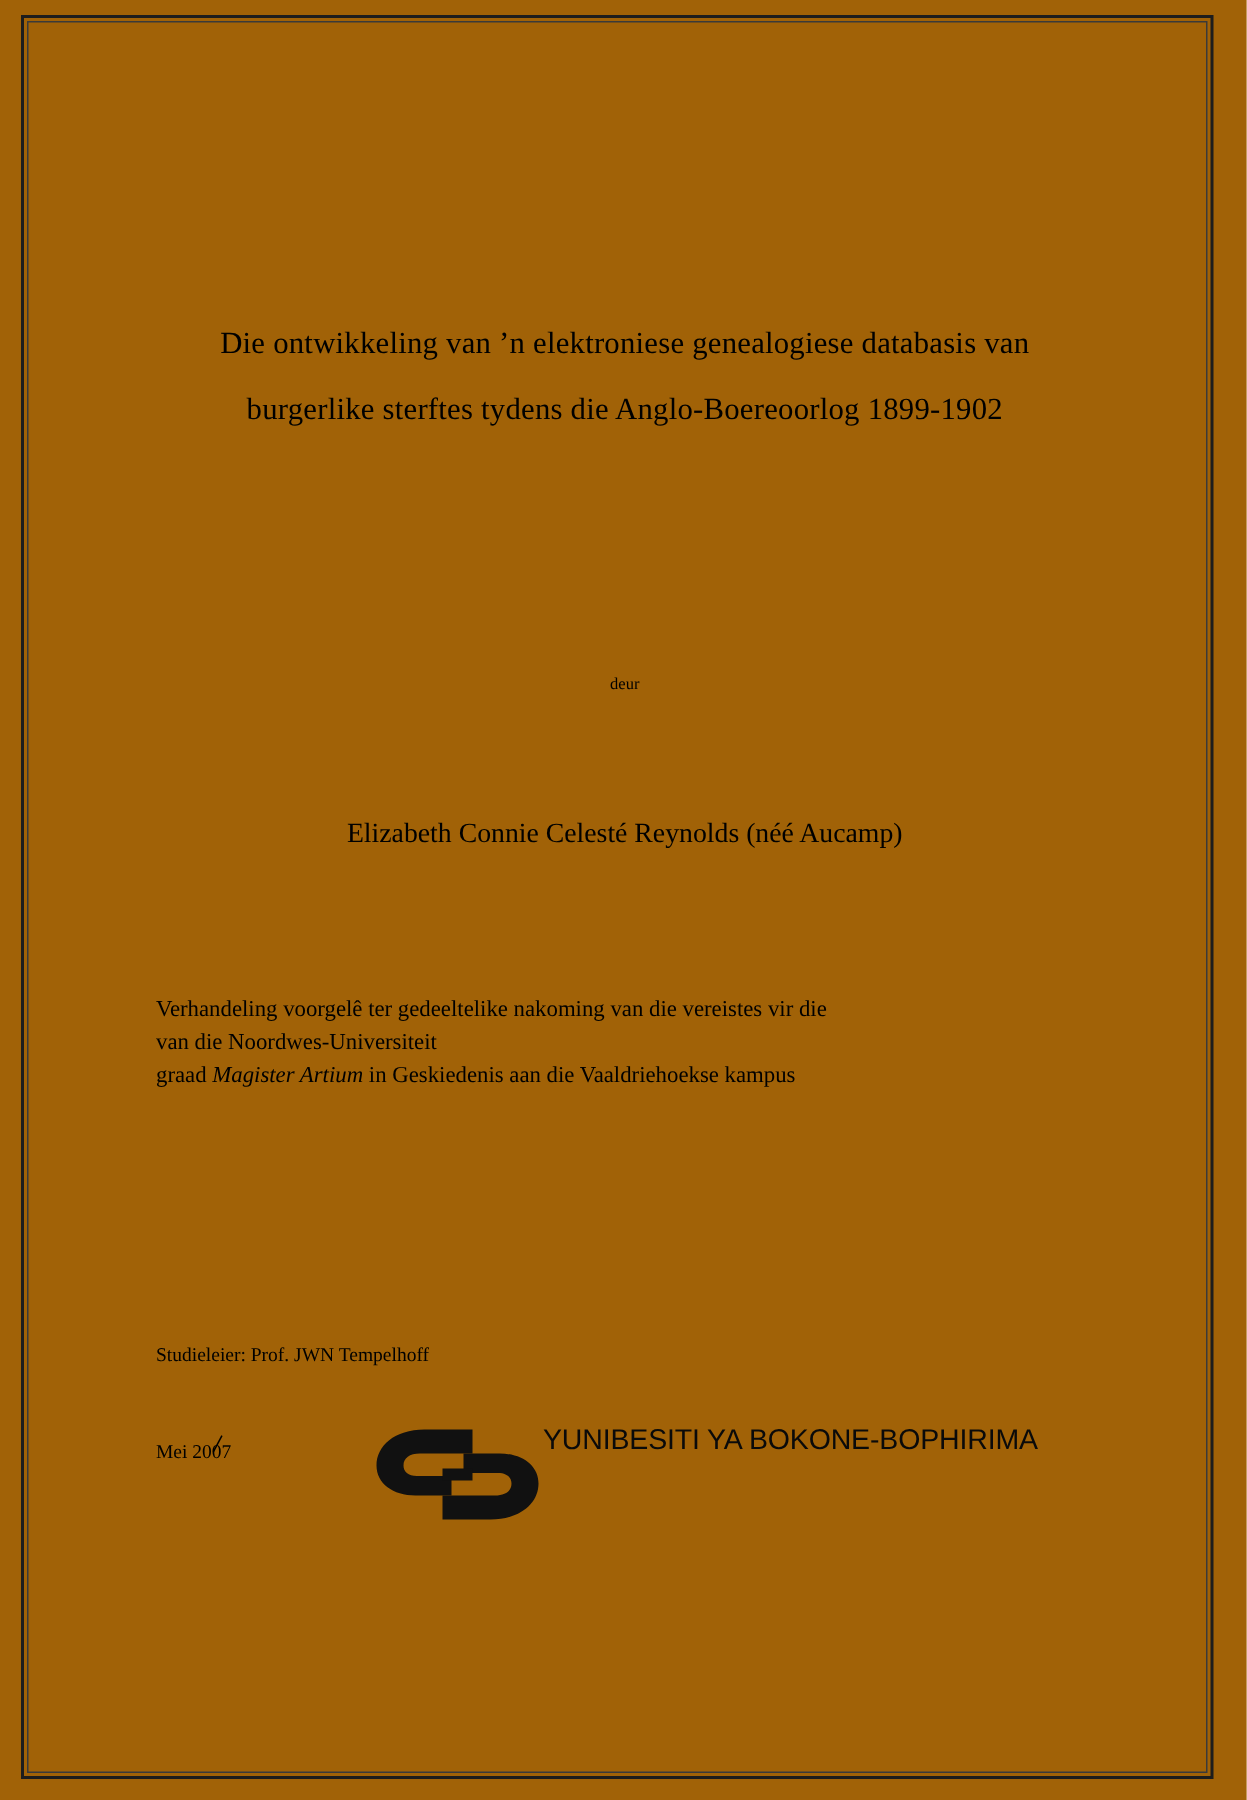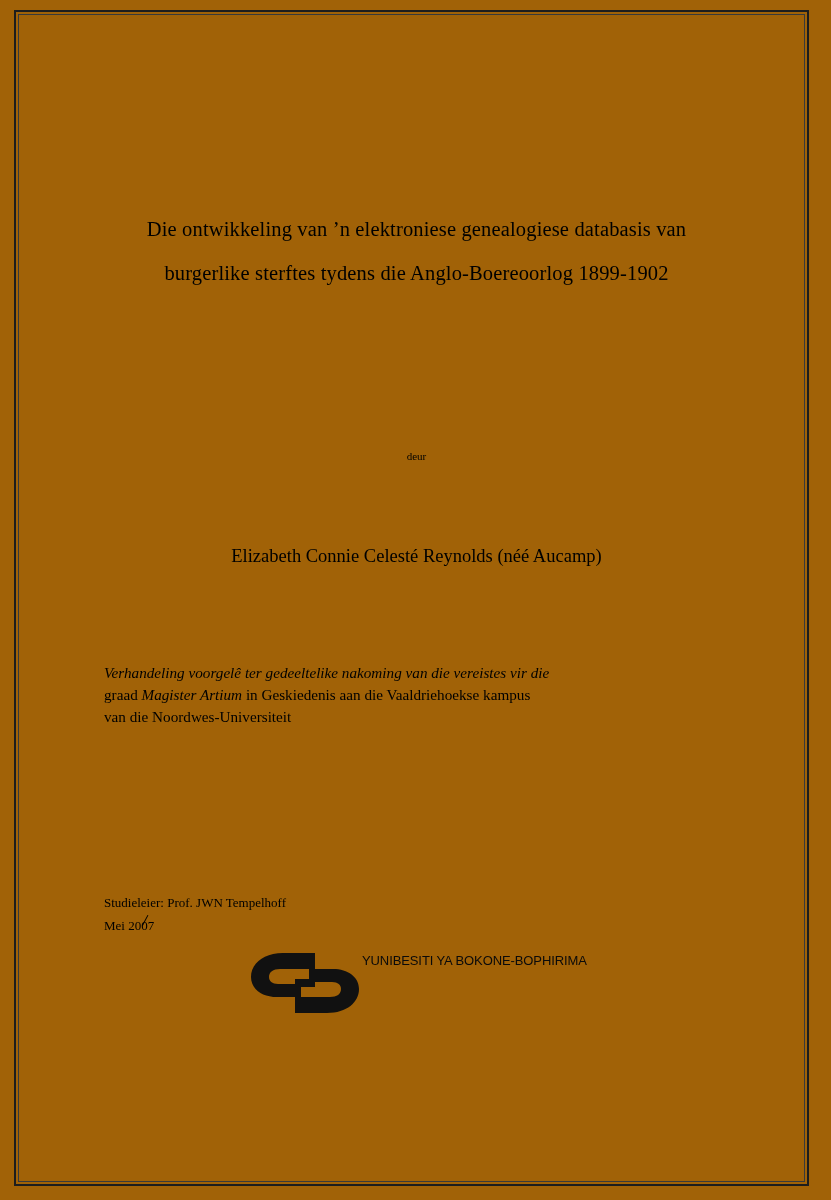--- a/index.html
+++ b/index.html
@@ -82,36 +82,36 @@
     position: absolute;
     top: 662px;
     left: 0;
     width: 597px;
     font-size: 15.2px;
     line-height: 22px;
   }
   .submission .just {
     text-align: justify;
     text-justify: inter-word;
-    font-style: italic;
   }
   .submission em {
     font-style: italic;
   }
   .supervisor {
     position: absolute;
     top: 891px;
     left: 0;
     width: 500px;
     font-size: 13px;
     line-height: 23px;
   }
   .date {
     position: relative;
     display: inline-block;
+    margin-top: 42px;
   }
   .date .strike {
     position: absolute;
     right: -2px;
     top: 3px;
     width: 11px;
     height: 12px;
     border-left: 1.6px solid #000;
     transform: rotate(28deg);
   }
@@ -128,21 +128,21 @@
     left: 0;
     top: 2px;
     width: 112px;
     height: 66px;
   }
   .logo-text {
     position: absolute;
     left: 113px;
     top: 4px;
     font-family: "Liberation Sans", sans-serif;
-    font-size: 13px;
+    font-size: 19px;
     line-height: 17.6px;
     letter-spacing: -0.1px;
     font-weight: 400;
     color: #0a0a0a;
   }
   .logo-text div { white-space: nowrap; }
 </style>
 </head>
 <body>
 
@@ -157,22 +157,22 @@
       <span class="title-line">Die ontwikkeling van ’n elektroniese genealogiese databasis van</span>
       <span class="title-line">burgerlike sterftes tydens die Anglo-Boereoorlog 1899-1902</span>
     </div>
 
     <div class="deur">deur</div>
 
     <div class="author">Elizabeth Connie Celesté Reynolds (néé Aucamp)</div>
 
     <div class="submission">
       <div class="just">Verhandeling voorgelê ter gedeeltelike nakoming van die vereistes vir die</div>
+      <div>van die Noordwes-Universiteit</div>
       <div><span>graad </span><em>Magister Artium</em><span> in Geskiedenis aan die Vaaldriehoekse kampus</span></div>
-      <div>van die Noordwes-Universiteit</div>
     </div>
 
     <div class="supervisor">
       <div>Studieleier: Prof. JWN Tempelhoff</div>
       <div class="date"><span>Mei 2007</span><span class="strike"></span></div>
     </div>
 
     <div class="logo-wrap">
       <svg class="logo-mark" viewBox="0 0 112 66">
         <g fill="#111111">

